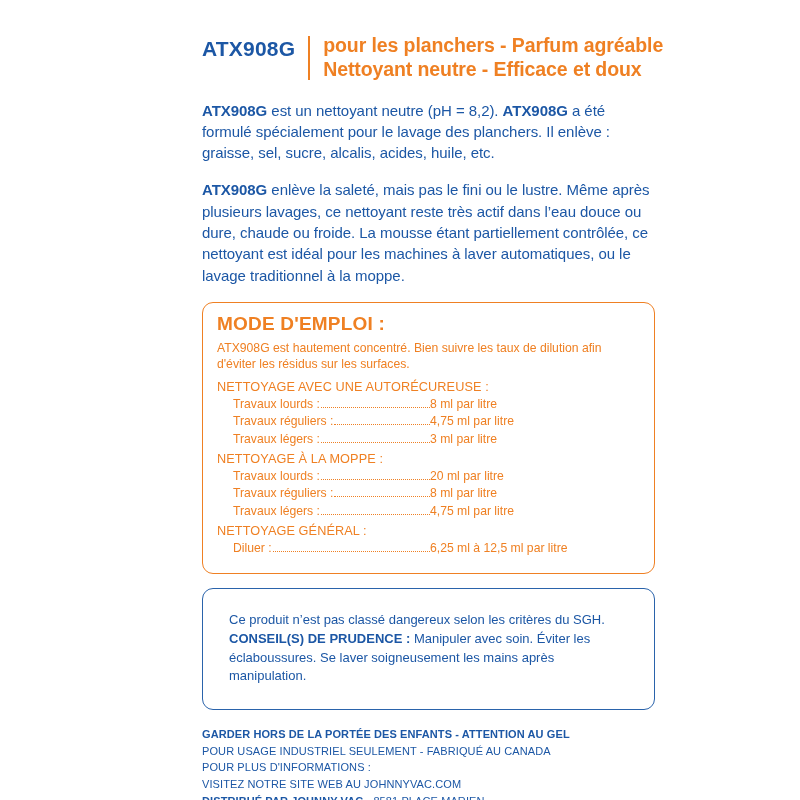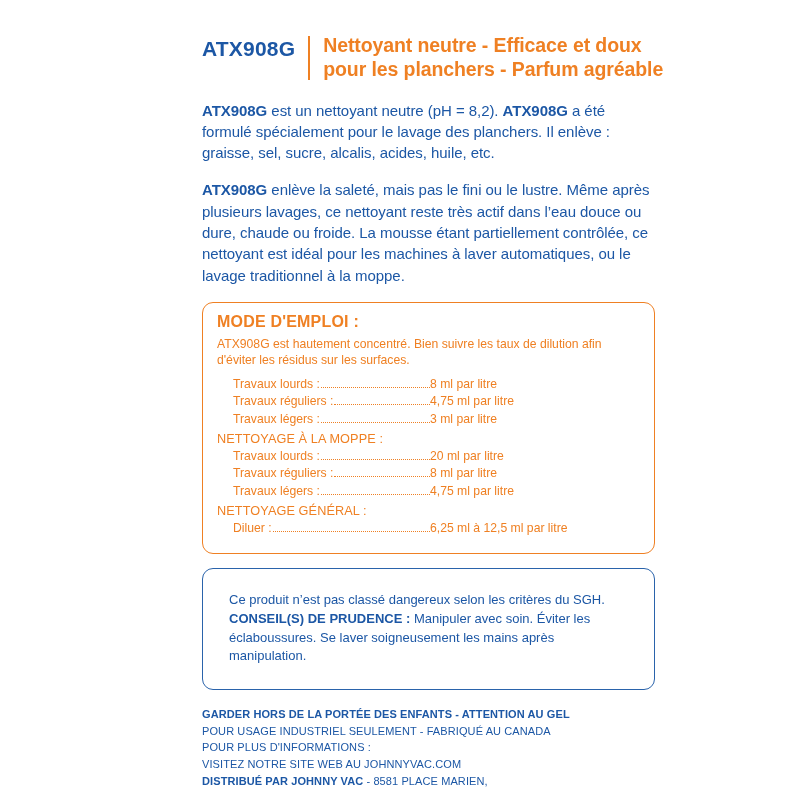--- a/index.html
+++ b/index.html
@@ -76,21 +76,21 @@
     box-sizing: border-box;
     border: 1.4px solid #ef8023;
     border-radius: 11px;
     padding: 10px 14px 12px 14px;
     margin-top: 4px;
     margin-bottom: 14px;
     color: #ef8023;
     width: 453px;
   }
   .box-orange-title {
-    font-size: 16px;
+    font-size: 19px;
     font-weight: bold;
     letter-spacing: 0.2px;
     margin-bottom: 5px;
   }
   .box-orange-intro {
     font-size: 12.2px;
     line-height: 1.35;
     margin-bottom: 7px;
   }
   .usage-group { margin-bottom: 4px; }
@@ -148,34 +148,35 @@
 </head>
 <body>
 
 <div class="page">
   <div class="content">
 
     <div class="header">
       <div class="sku">ATX908G</div>
       <div class="header-divider"></div>
       <div class="header-title">
+        <span class="line">pour les planchers - Parfum agréable</span>
         <span class="line">Nettoyant neutre - Efficace et doux</span>
-        <span class="line">pour les planchers - Parfum agréable</span>
       </div>
     </div>
 
     <p class="para"><b>ATX908G</b><span> est un nettoyant neutre (pH = 8,2). </span><b>ATX908G</b><span> a été formulé spécialement pour le lavage des planchers. Il enlève : graisse, sel, sucre, alcalis, acides, huile, etc.</span></p>
 
     <p class="para"><b>ATX908G</b><span> enlève la saleté, mais pas le fini ou le lustre. Même après plusieurs lavages, ce nettoyant reste très actif dans l’eau douce ou dure, chaude ou froide. La mousse étant partiellement contrôlée, ce nettoyant est idéal pour les machines à laver automatiques, ou le lavage traditionnel à la moppe.</span></p>
 
     <div class="box-orange">
       <div class="box-orange-title">MODE D'EMPLOI :</div>
       <div class="box-orange-intro">ATX908G est hautement concentré. Bien suivre les taux de dilution afin d'éviter les résidus sur les surfaces.</div>
 
       <div class="usage-group">
+        <div class="usage-heading">NETTOYAGE AVEC UNE AUTORÉCUREUSE :</div>
         <div class="usage-row">
           <div class="usage-left-col">
             <span class="usage-label">Travaux lourds :</span>
             <span class="usage-leader"></span>
           </div>
           <span class="usage-value">8 ml par litre</span>
         </div>
         <div class="usage-row">
           <div class="usage-left-col">
             <span class="usage-label">Travaux réguliers :</span>

